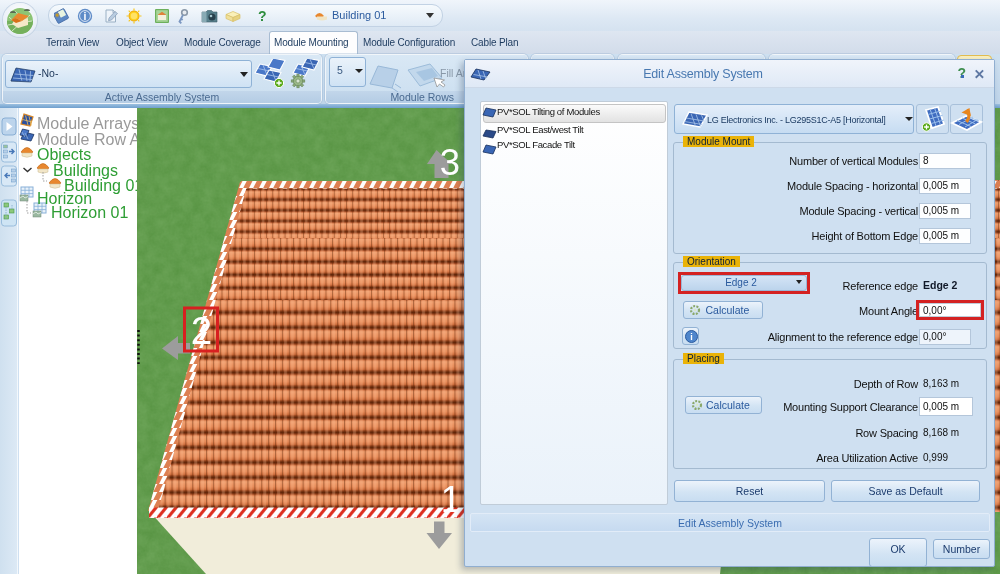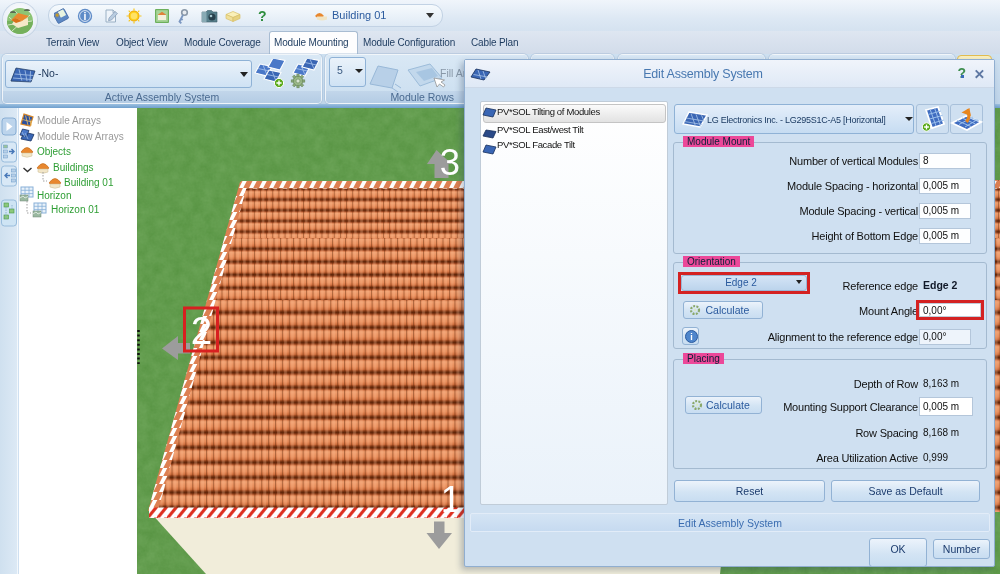--- a/index.html
+++ b/index.html
@@ -39,40 +39,40 @@
     font-size:10.5px; color:#4a6a90; text-align:center; line-height:12px; }
   .combo { position:absolute; background:linear-gradient(#eaf2fa,#cfe2f4);
     border:1px solid #8fb2d6; border-radius:3px; }
   .cbarrow { position:absolute; width:0; height:0; border-left:4px solid transparent;
     border-right:4px solid transparent; border-top:5px solid #222; }
 
   
   #ltool { left:0; top:108px; width:18px; height:466px;
     background:linear-gradient(90deg,#cfe0ef,#dcE9f5); border-right:1px solid #f3f8fc; }
   #tree { left:19px; top:108px; width:118px; height:466px; background:#ffffff; }
-  .titem { position:absolute; font-size:10px; white-space:nowrap; }
+  .titem { position:absolute; font-size:16px; white-space:nowrap; }
   .tgray { color:#999999; }
   .tgreen { color:#2e9e34; }
 
   
   #dlg { left:464px; top:59px; width:531px; height:508px;
     background:#cfe0f1; border:1px solid #90aed0; border-radius:2px;
     box-shadow:-3px 3px 6px rgba(40,60,90,.3); z-index:10; }
   #dlgtitle { left:0; top:0; width:529px; height:28px;
     background:linear-gradient(#f0f4fb,#dfe9f6); border-bottom:1px solid #cdd9e8; }
   #dlgtitletxt { left:0; top:7px; width:476px; text-align:center;
     font-size:12.5px; letter-spacing:-0.2px; color:#4878b0; }
   #listbox { left:15px; top:41px; width:188px; height:404px;
     background:linear-gradient(#ffffff,#eaf2fa); border:1px solid #c0ccd8; border-radius:2px; }
   .litem { position:absolute; font-size:9.5px; letter-spacing:-0.35px; color:#141414; white-space:nowrap; }
   #selitem { position:absolute; left:2px; top:2px; width:183px; height:19px;
     background:linear-gradient(#fbfbfb,#e2e2e2); border:1px solid #c4c4c4; border-radius:3px; }
   .group { position:absolute; left:208px; width:314px;
     border:1px solid #a4bad0; border-radius:3px; }
-  .glabel { position:absolute; left:218px; background:#ec4899;
+  .glabel { position:absolute; left:218px; background:#eab308;
     padding:0 4px; font-size:10px; color:#0c2038; }
   .flabel { position:absolute; font-size:11px; letter-spacing:-0.2px; color:#101010; text-align:right;
     right:76px; white-space:nowrap; }
   .finput { position:absolute; left:454px; width:52px; height:16px;
     background:#fdfeff; border:1px solid #b4c6da; font-size:10px; color:#101010;
     line-height:14px; padding-left:3px; }
   .fvalue { position:absolute; left:458px; font-size:10px; color:#101010; white-space:nowrap; }
   .btn { position:absolute; background:linear-gradient(#ecf3fb,#d3e4f4 55%,#c8ddf1);
     border:1px solid #92b2d4; border-radius:3px; font-size:10.5px; color:#1c3c6e;
     text-align:center; }

